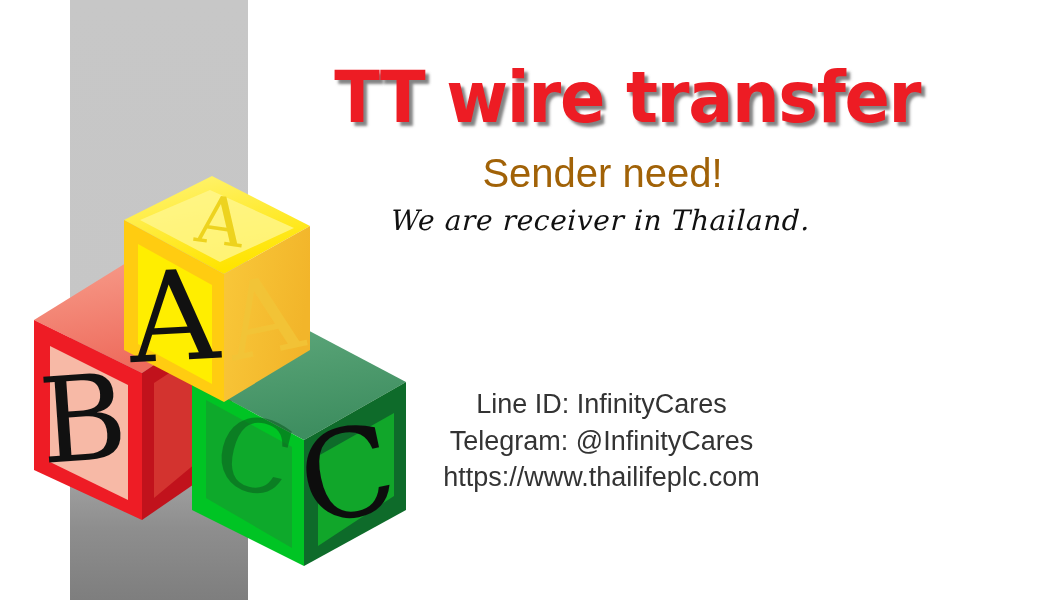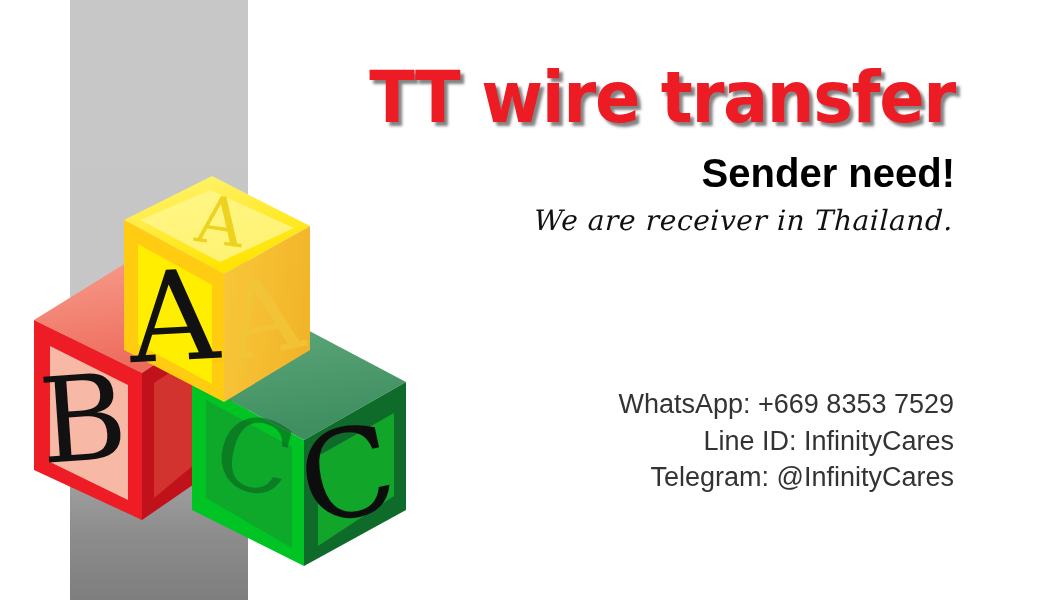--- a/index.html
+++ b/index.html
@@ -36,21 +36,21 @@
   }
   #abc-blocks svg { display: block; width: 100%; height: 100%; }
 
   
   #text-column {
     position: absolute;
     left: 250px;
     top: 0;
     width: 705px;
     height: 600px;
-    text-align: right;
+    text-align: center;
   }
 
   #main-title {
     position: absolute;
     right: 0;
     top: 58px;
     width: 100%;
     font-family: "DejaVu Sans", sans-serif;
     font-weight: bold;
     font-size: 72px;
@@ -62,24 +62,24 @@
     transform: scaleX(0.93);
     transform-origin: right center;
   }
 
   #subtitle-bold {
     position: absolute;
     right: 0;
     top: 150px;
     width: 100%;
     font-family: "Liberation Sans", sans-serif;
-    font-weight: bold;
+    font-weight: normal;
     font-size: 40px;
     line-height: 46px;
-    color: #000000;
+    color: #a16207;
     white-space: nowrap;
   }
 
   #tagline {
     position: absolute;
     right: 2px;
     top: 203px;
     width: 100%;
     font-family: "DejaVu Serif", serif;
     font-style: italic;
@@ -183,20 +183,20 @@
 
   <div id="text-column">
 
     <div id="main-title">TT wire transfer</div>
 
     <div id="subtitle-bold">Sender need!</div>
 
     <div id="tagline">We are receiver in Thailand.</div>
 
     <div id="contact-block">
-      <span class="contact-line">WhatsApp: +669 8353 7529</span>
       <span class="contact-line">Line ID: InfinityCares</span>
       <span class="contact-line">Telegram: @InfinityCares</span>
+      <span class="contact-line">https://www.thailifeplc.com</span>
     </div>
 
   </div>
 
 </div>
 
 </body></html>

